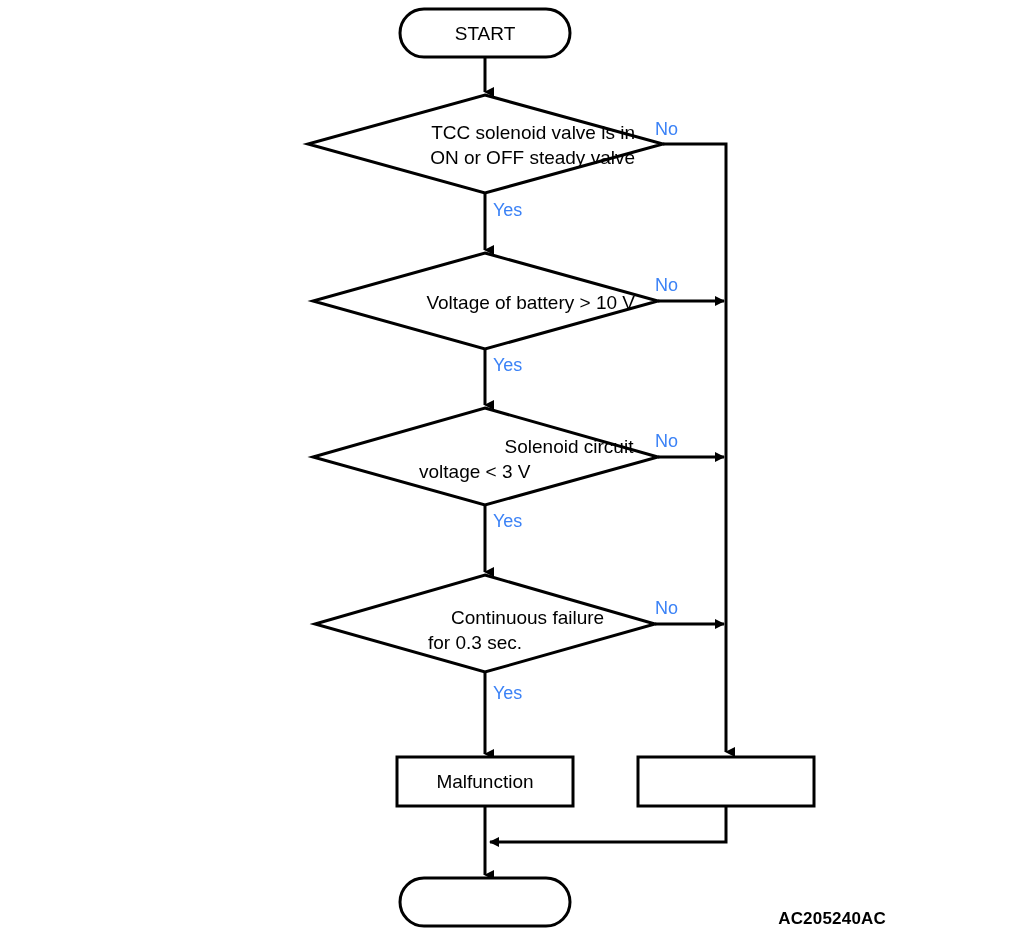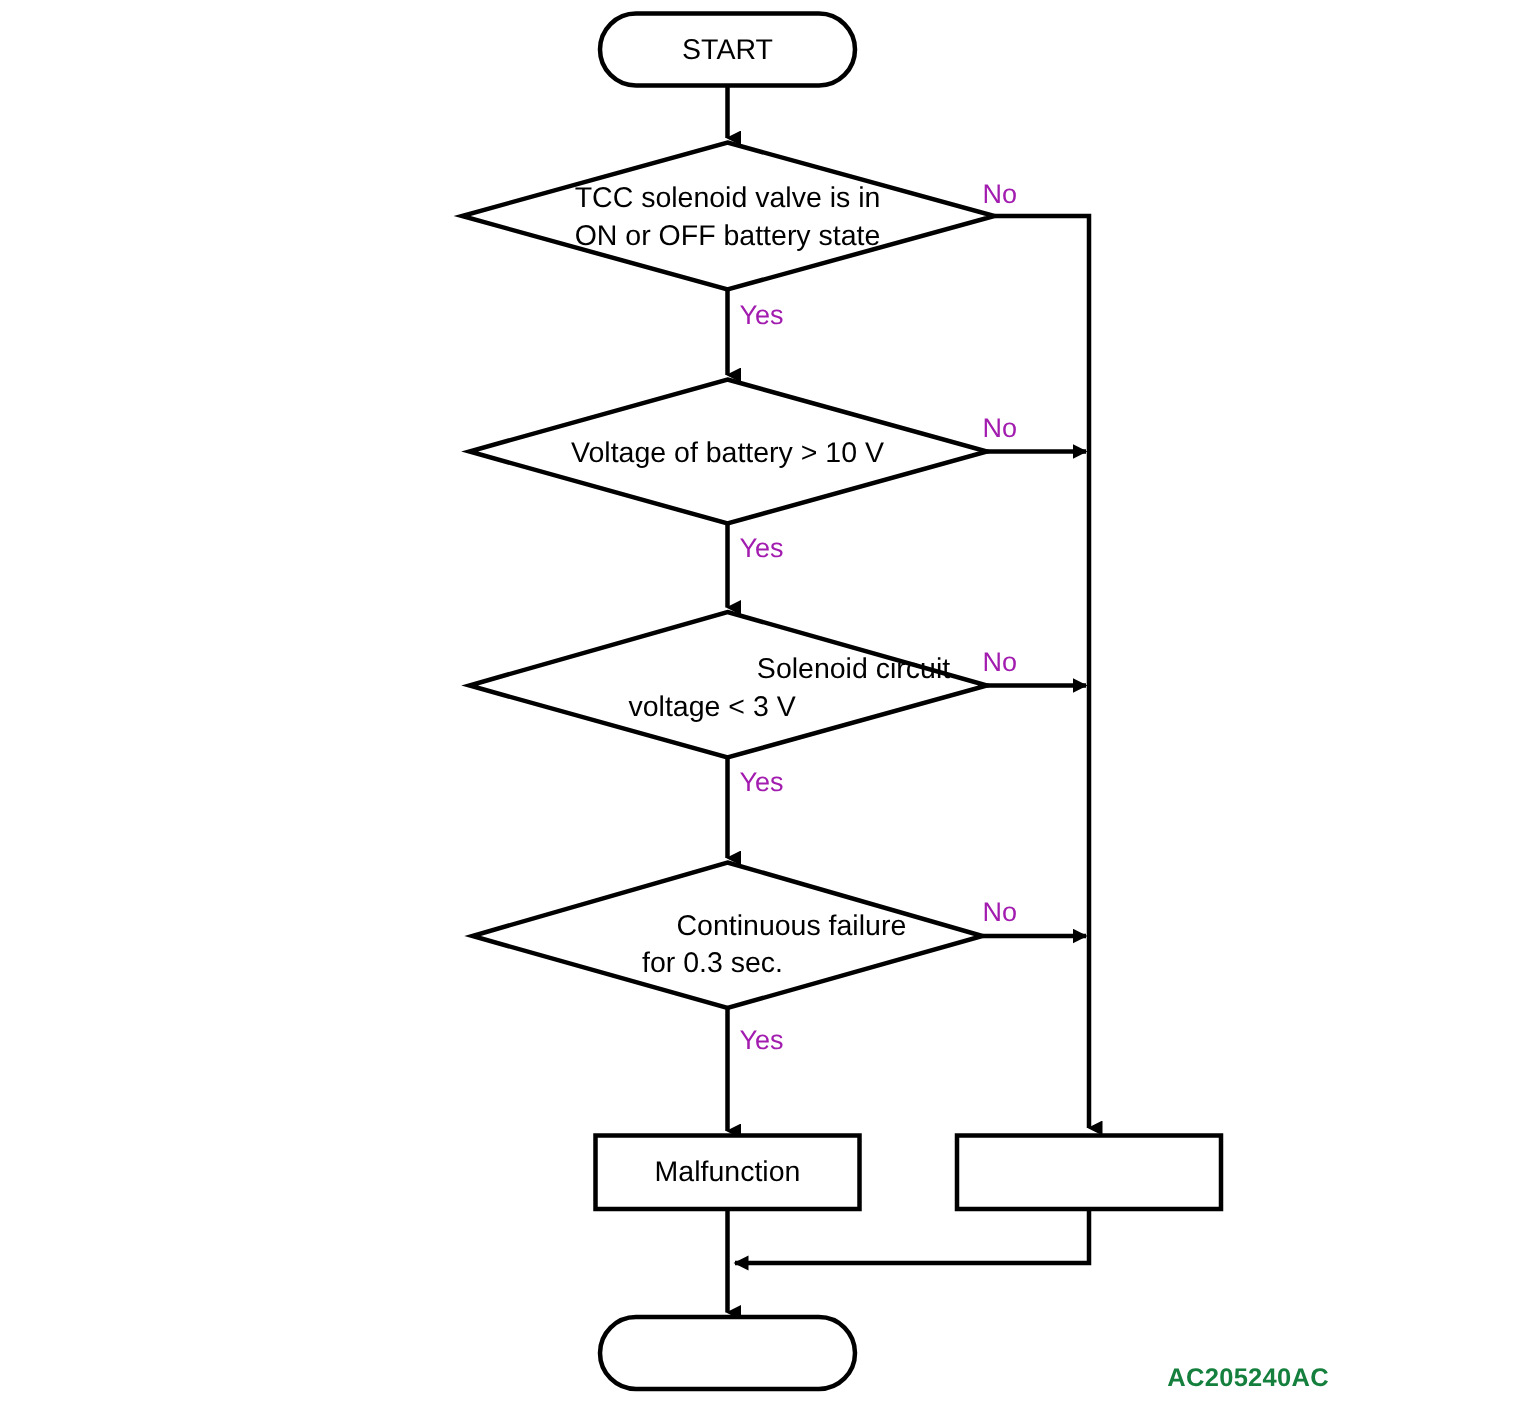--- a/index.html
+++ b/index.html
@@ -34,44 +34,44 @@
     line-height: 25px;
     color: #000000;
     white-space: pre;
     pointer-events: none;
   }
   .edge-label {
     position: absolute;
     font-family: "Liberation Sans", sans-serif;
     font-size: 18px;
     line-height: 21px;
-    color: #a21caf;
+    color: #3b82f6;
     white-space: pre;
   }
   .terminal-label {
     text-align: center;
   }
   .box-label {
     text-align: center;
   }
   .diamond-label-center {
-    text-align: center;
+    text-align: right;
   }
   .diamond-label-left {
     text-align: left;
   }
   #figure-code {
     position: absolute;
     right: 42px;
     bottom: 9px;
     font-family: "Liberation Sans", sans-serif;
     font-size: 17px;
     font-weight: bold;
     letter-spacing: 0.2px;
-    color: #15803d;
+    color: #000000;
     white-space: pre;
   }
 </style>
 </head>
 <body>
 
 <div id="flow-root">
 
   <svg id="flow-svg" viewBox="0 0 1010 938" xmlns="http://www.w3.org/2000/svg">
     <defs>
@@ -124,21 +124,21 @@
 
       <polyline points="726,806 726,842 490,842" marker-end="url(#arrowLeft)"></polyline>
 
       <rect x="400" y="878" width="170" height="48" rx="24" ry="24" fill="#ffffff" stroke="#000000" stroke-width="3"></rect>
     </g>
   </svg>
 
   <div class="node-text terminal-label" style="left:400px; top:21px; width:170px;">START</div>
 
   <div class="node-text diamond-label-center" style="left:335px; top:120px; width:300px;">TCC solenoid valve is in</div>
-  <div class="node-text diamond-label-center" style="left:335px; top:145px; width:300px;">ON or OFF battery state</div>
+  <div class="node-text diamond-label-center" style="left:335px; top:145px; width:300px;">ON or OFF steady valve</div>
 
   <div class="node-text diamond-label-center" style="left:335px; top:290px; width:300px;">Voltage of battery &gt; 10 V</div>
 
   <div class="node-text diamond-label-left" style="left:419px; top:434px; width:300px;text-align:center;">Solenoid circuit</div>
   <div class="node-text diamond-label-left" style="left:419px; top:459px; width:300px;">voltage &lt; 3 V</div>
 
   <div class="node-text diamond-label-left" style="left:412px; top:605px; width:300px;margin-left:39px;">Continuous failure</div>
   <div class="node-text diamond-label-left" style="left:428px; top:630px; width:300px;">for 0.3 sec.</div>
 
   <div class="node-text box-label" style="left:397px; top:769px; width:176px;">Malfunction</div>

